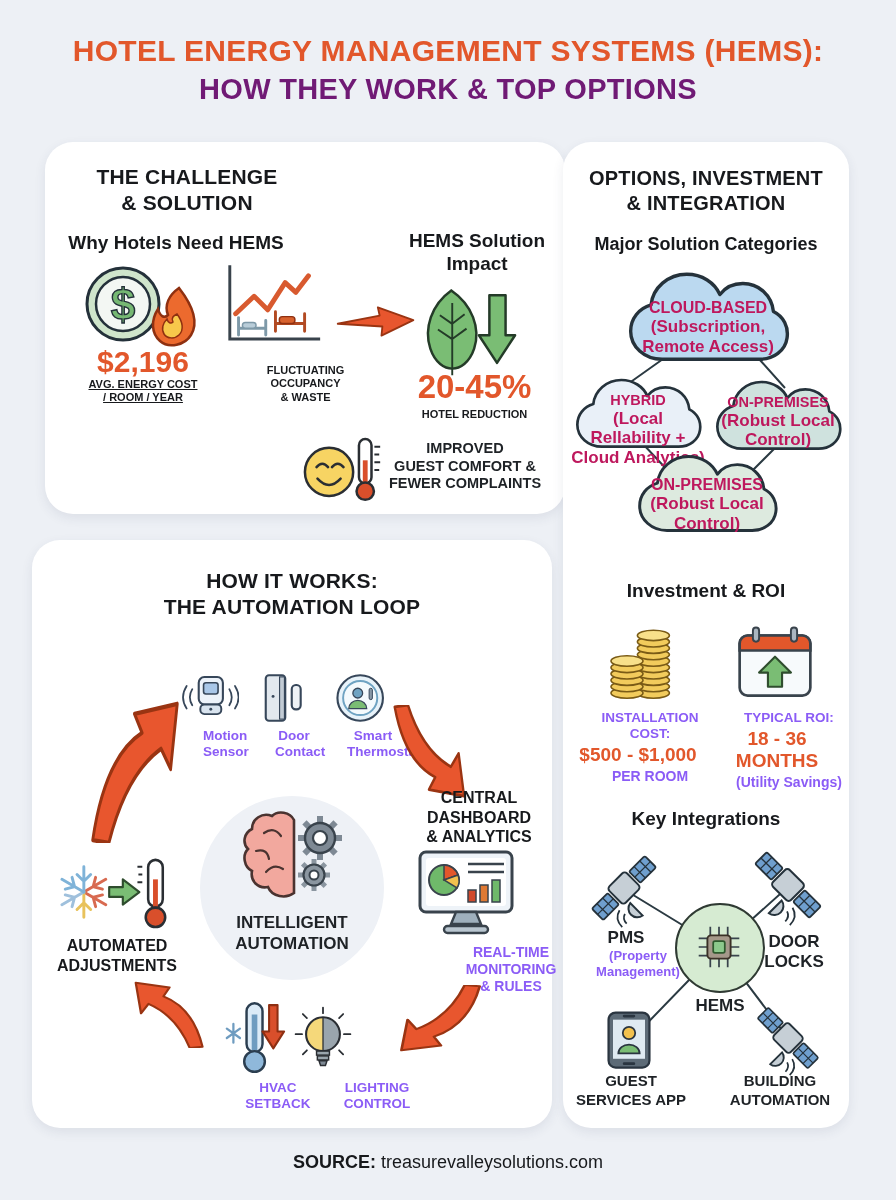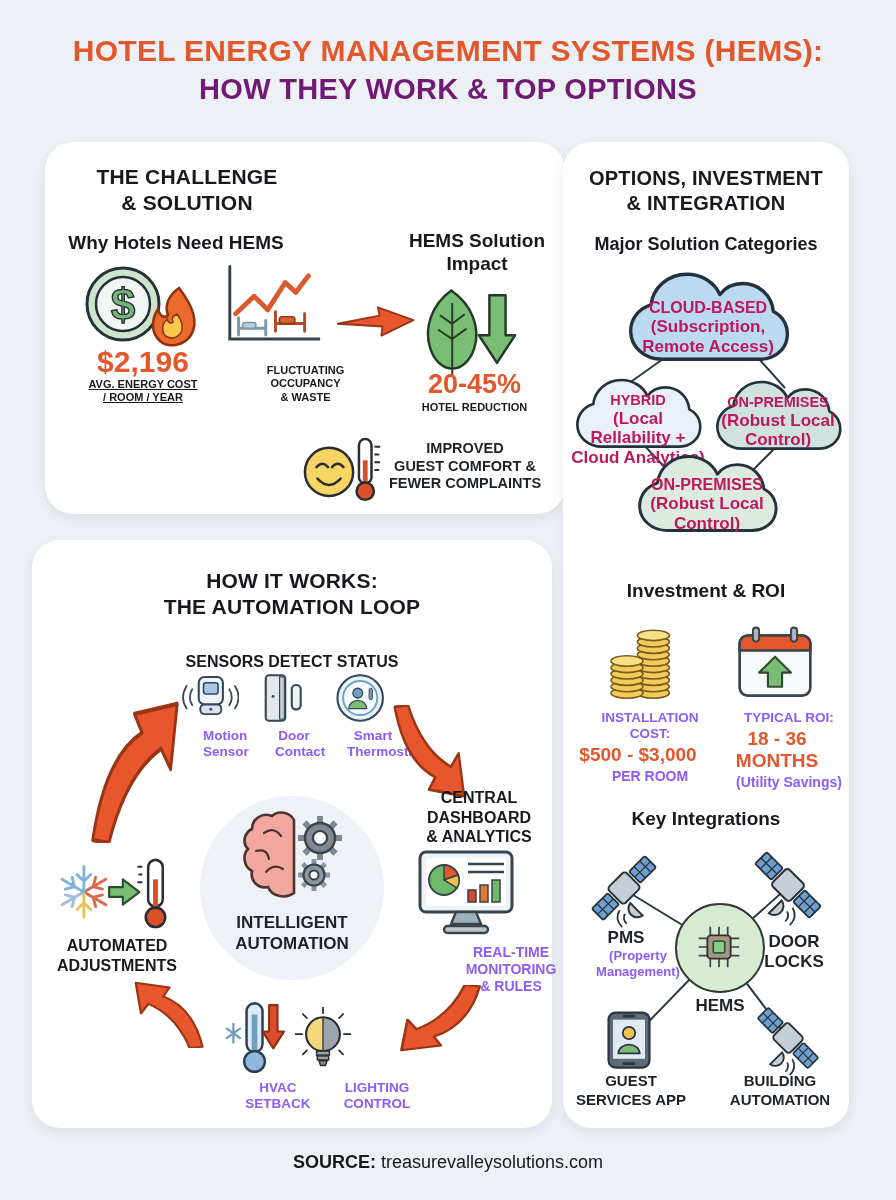--- a/index.html
+++ b/index.html
@@ -93,42 +93,41 @@
 
     <div class="abs ctr" style="left:4px;top:204px;width:188px;">
       <div class="stat">$2,196</div>
       <div class="lbl15 prel" style="text-decoration:underline;">AVG. ENERGY COST
 / ROOM / YEAR</div>
     </div>
     <div class="abs ctr lbl15 prel" style="left:178px;top:222px;width:165px;">FLUCTUATING
 OCCUPANCY
 &amp; WASTE</div>
     <div class="abs ctr" style="left:342px;top:228px;width:175px;">
-      <div class="stat" style="font-size:27px;">20-45%</div>
+      <div class="stat" style="font-size:33px;">20-45%</div>
       <div class="lbl15" style="margin-top:3px;">HOTEL REDUCTION</div>
     </div>
 
     <svg class="abs" style="left:258px;top:293px;" width="82" height="68" viewBox="0 0 85 70">
       <circle cx="27" cy="38" r="25" fill="#F7D463" stroke="#2A2E33" stroke-width="2.6"></circle>
       <path d="M14,33 q6,-7 12,0 M30,33 q6,-7 12,0" stroke="#2A2E33" stroke-width="2.6" fill="none" stroke-linecap="round"></path>
       <path d="M15,45 q12,13 24,0" stroke="#2A2E33" stroke-width="2.6" fill="none" stroke-linecap="round"></path>
       <rect x="58" y="4" width="13" height="46" rx="6.5" fill="#FFFFFF" stroke="#2A2E33" stroke-width="2.6"></rect>
       <rect x="62" y="26" width="5" height="26" fill="#D94F2B"></rect>
       <circle cx="64.5" cy="58" r="9" fill="#D94F2B" stroke="#2A2E33" stroke-width="2.6"></circle>
       <path d="M74,12 h6 M74,20 h5 M74,28 h6 M74,36 h5" stroke="#2A2E33" stroke-width="2"></path>
     </svg>
     <div class="abs ctr prel" style="left:322px;top:298px;width:196px;font-size:14.5px;font-weight:bold;line-height:1.22;">IMPROVED
 GUEST COMFORT &amp;
 FEWER COMPLAINTS</div>
   </section>
 
   <section class="card" style="left:32px;top:540px;width:520px;height:588px;">
     <div class="abs ctr h-card prel" style="left:0;top:28px;width:520px;">HOW IT WORKS:
 THE AUTOMATION LOOP</div>
-    <div class="abs ctr lbl16" style="left:100px;top:112px;width:320px;">SENSORS DETECT STATUS</div>
 
     <div class="abs" style="left:152px;top:132px;width:210px;display:flex;gap:10px;justify-content:center;">
       <div class="ctr" style="width:62px;">
         <svg width="58" height="52" viewBox="0 0 72 62">
           <path d="M14,20 q-6,10 0,20 M7,16 q-9,14 0,28 M60,20 q6,10 0,20 M67,16 q9,14 0,28" fill="none" stroke="#37475A" stroke-width="2.2" stroke-linecap="round"></path>
           <rect x="22" y="5" width="30" height="34" rx="7" fill="#EDF3FA" stroke="#37475A" stroke-width="2.6"></rect>
           <rect x="28" y="12" width="18" height="14" rx="3" fill="#A9C7E8" stroke="#37475A" stroke-width="2"></rect>
           <rect x="24" y="39" width="26" height="12" rx="5" fill="#D9E4EF" stroke="#37475A" stroke-width="2.4"></rect>
           <circle cx="37" cy="45" r="1.8" fill="#37475A"></circle>
         </svg>
@@ -338,21 +337,21 @@
     <svg class="abs" style="left:172px;top:482px;" width="80" height="76" viewBox="0 0 90 86">
       <rect x="5" y="13" width="80" height="68" rx="9" fill="#F7FAFC" stroke="#39434C" stroke-width="3"></rect>
       <path d="M5,30 V22 a9,9 0 0 1 9,-9 h62 a9,9 0 0 1 9,9 v8 Z" fill="#E2572B" stroke="#39434C" stroke-width="3"></path>
       <rect x="20" y="4" width="7" height="16" rx="3.5" fill="#AAB6C0" stroke="#39434C" stroke-width="2.2"></rect>
       <rect x="63" y="4" width="7" height="16" rx="3.5" fill="#AAB6C0" stroke="#39434C" stroke-width="2.2"></rect>
       <path d="M45,37 L63,55 h-10 v16 h-16 v-16 h-10 Z" fill="#7ABD74" stroke="#2F4D2E" stroke-width="2.4" stroke-linejoin="round"></path>
     </svg>
 
     <div class="abs ctr" style="left:0;top:568px;width:150px;">
       <div class="lbl" style="font-size:13.5px;">INSTALLATION COST:</div>
-      <div class="b org" style="font-size:19px;margin-top:2px;">$500 - $3,000</div>
+      <div class="b org" style="font-size:19px;margin-top:2px;">$500 - $1,000</div>
       <div class="lbl" style="font-size:14px;margin-top:2px;">PER ROOM</div>
     </div>
     <div class="abs ctr" style="left:142px;top:568px;width:144px;">
       <div class="lbl" style="font-size:13.5px;">TYPICAL ROI:</div>
       <div class="b org" style="font-size:19px;margin-top:2px;">18 - 36 MONTHS</div>
       <div class="lbl" style="font-size:14px;margin-top:2px;">(Utility Savings)</div>
     </div>
 
     <div class="abs ctr h-sub" style="left:0;top:666px;width:286px;">Key Integrations</div>
 

